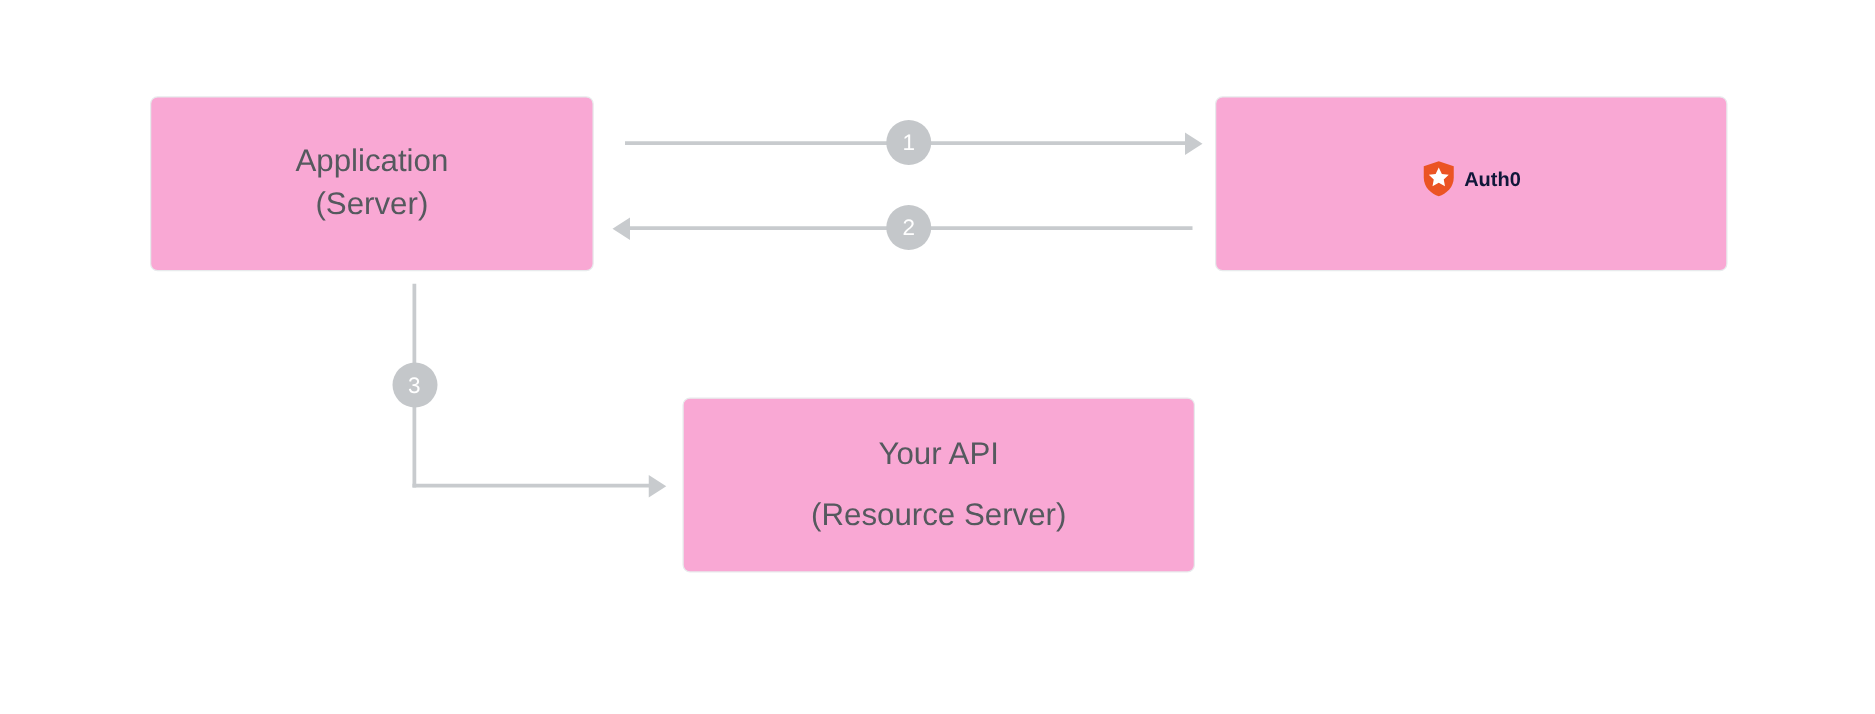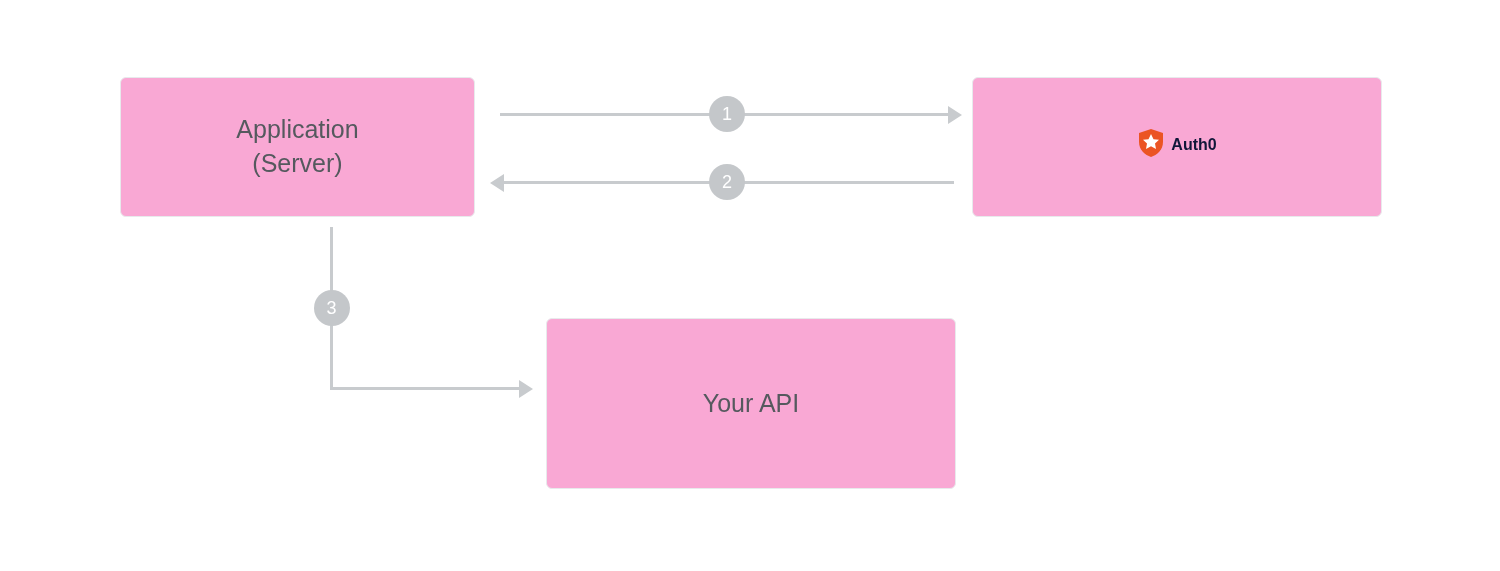--- a/index.html
+++ b/index.html
@@ -85,22 +85,23 @@
     <span>
       <svg width="28" height="30" viewBox="0 0 28 30">
         <path d="M14 1 L26 5 L26 14 C26 22 20 27 14 29 C8 27 2 22 2 14 L2 5 Z" fill="#eb5424"></path>
         <polygon points="14,6 16.5,11.2 22,11.8 18,15.6 19,21 14,18.2 9,21 10,15.6 6,11.8 11.5,11.2" fill="#ffffff"></polygon>
       </svg>
     </span>
     <span class="logo-text">Auth0</span>
   </div>
 </div>
 
-<div class="node" style="left:546px; top:318px; width:410px; height:171px;gap:15px;">
+<div class="node" style="left:546px; top:318px; width:410px; height:140px;gap:15px;">
   <div class="line1">Your API</div>
+  <div class="line2">(Resource Server)</div>
 </div>
 
 <div class="arrow-line arrow-horiz" style="left:500px; top:113px; width:452px;"></div>
 <div class="arrow-head head-right" style="left:948px; top:105.5px;"></div>
 <div class="badge" style="left:709px; top:96px;">
   <span>1</span>
 </div>
 
 <div class="arrow-line arrow-horiz" style="left:502px; top:181px; width:452px;"></div>
 <div class="arrow-head head-left" style="left:490px; top:173.5px;"></div>

